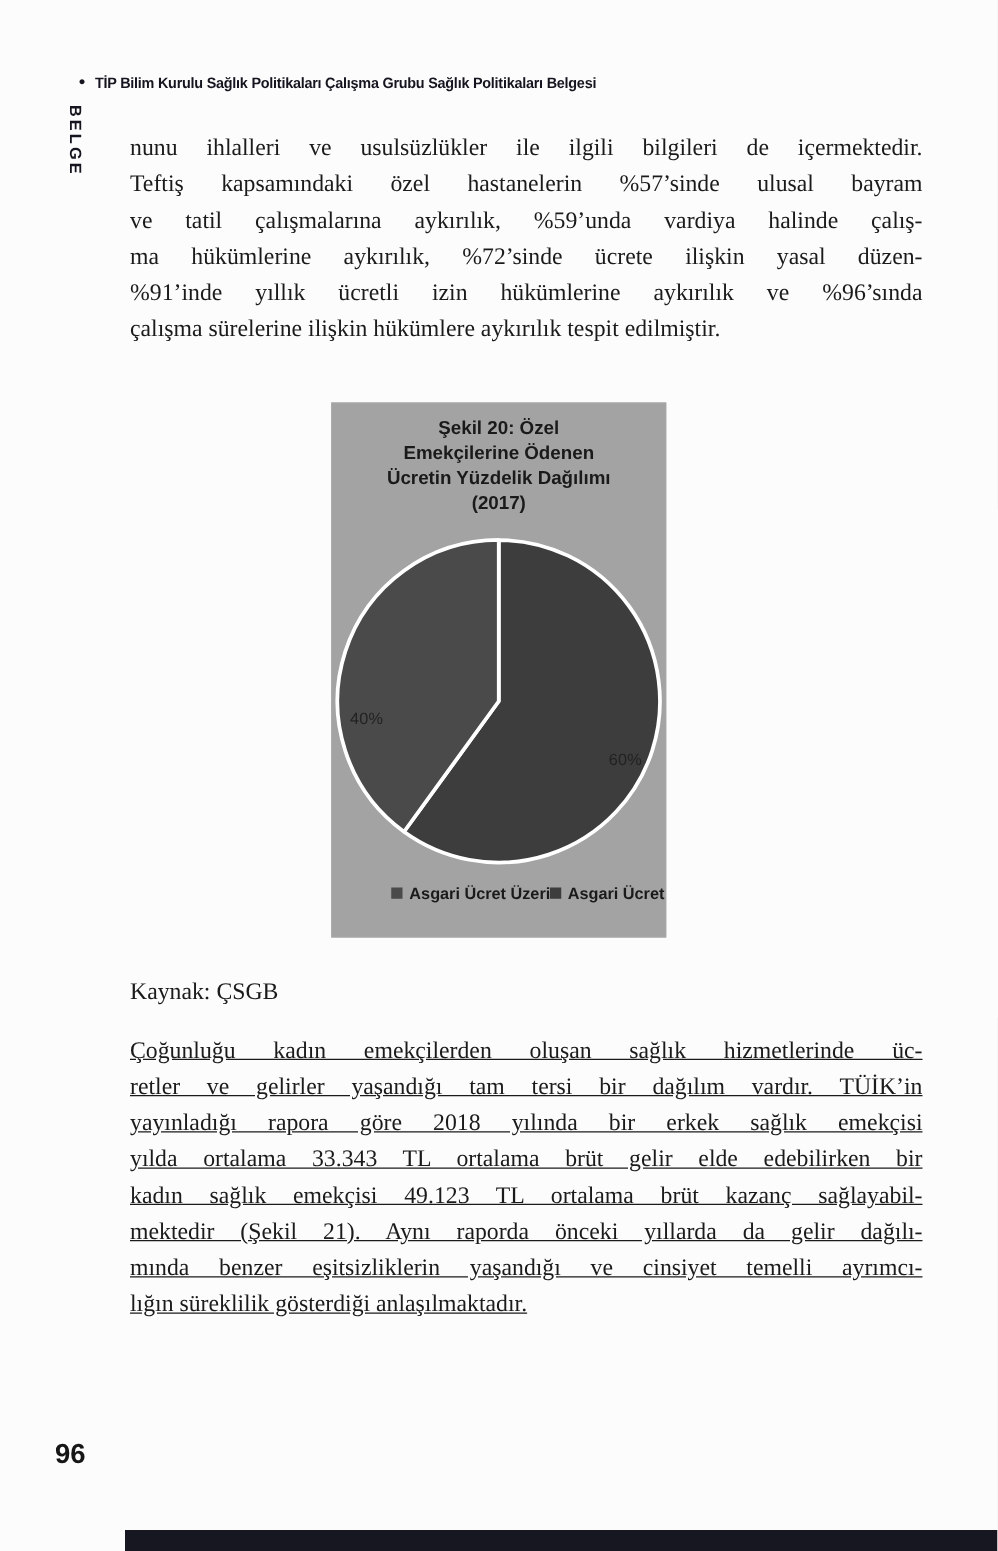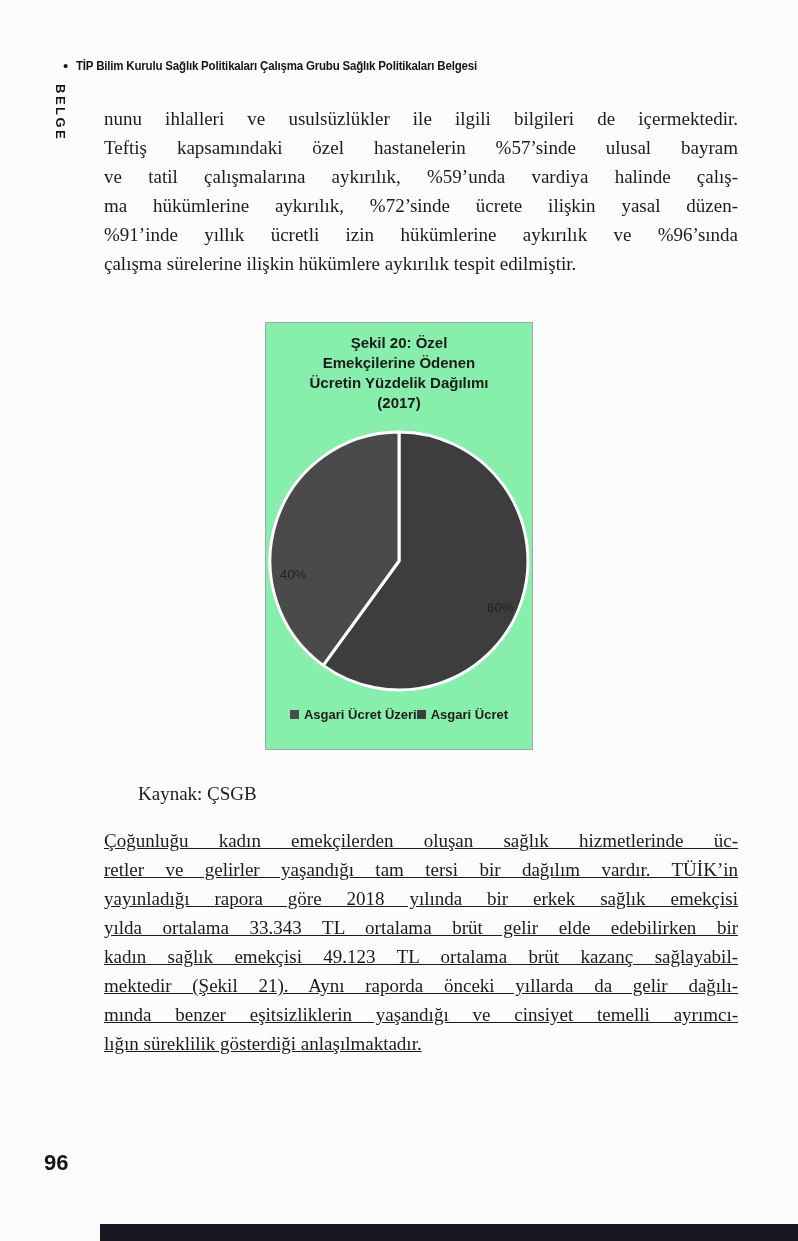--- a/index.html
+++ b/index.html
@@ -30,46 +30,46 @@
     font-family:"Liberation Serif",serif;font-size:19px;line-height:29px;color:#1b1b1b;
   }
   .p1{top:104px;}
   .p2{top:826px;text-decoration:underline;}
   .tline{text-align:justify;text-align-last:justify;}
   .tline-last{text-align-last:left;}
 
   
   .figure{
     position:absolute;left:265px;top:322px;width:268px;height:428px;
-    background:#86efac;border:1px solid #a6a6a6;box-sizing:border-box;
+    background:#a3a3a3;border:1px solid #a6a6a6;box-sizing:border-box;
     display:flex;flex-direction:column;align-items:center;
   }
   .fig-title{
     margin-top:10px;width:250px;
     font-size:15px;font-weight:700;line-height:20px;color:#1a1a1a;
   }
   .fig-title .tline{text-align:center;text-align-last:center;}
   .fig-title .tline-last{text-align-last:center;}
   .pie-wrap{margin-top:16px;width:264px;height:264px;}
   .pie-label{
     position:absolute;font-size:13px;color:#222222;letter-spacing:0.2px;
   }
   .pie-label-40{left:14px;top:213px;margin-top:31px;}
   .pie-label-60{left:221px;top:277px;text-align:center;}
 
   
-  .legend{margin-top:14px;display:flex;align-items:flex-start;}
+  .legend{margin-top:14px;display:flex;align-items:flex-start;padding-left:47px;}
   .legend-item{display:flex;align-items:center;}
   .legend-swatch{width:9px;height:9px;margin-right:5px;display:inline-block;}
   .legend-label{font-size:13px;font-weight:600;color:#1a1a1a;}
 
   
   .source{
     position:absolute;left:104px;top:783px;
-    font-family:"Liberation Serif",serif;font-size:19px;color:#1b1b1b;margin-left:34px;
+    font-family:"Liberation Serif",serif;font-size:19px;color:#1b1b1b;
   }
 
   
   .page-number{
     position:absolute;left:44px;top:1150px;
     font-size:22px;font-weight:700;color:#161616;
   }
 
   
   .footer-bar{

